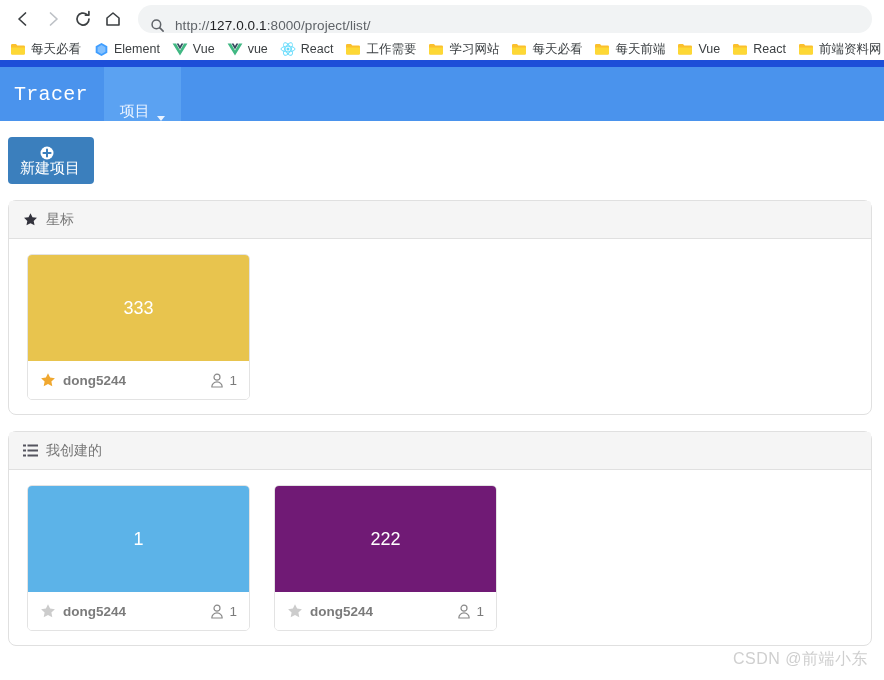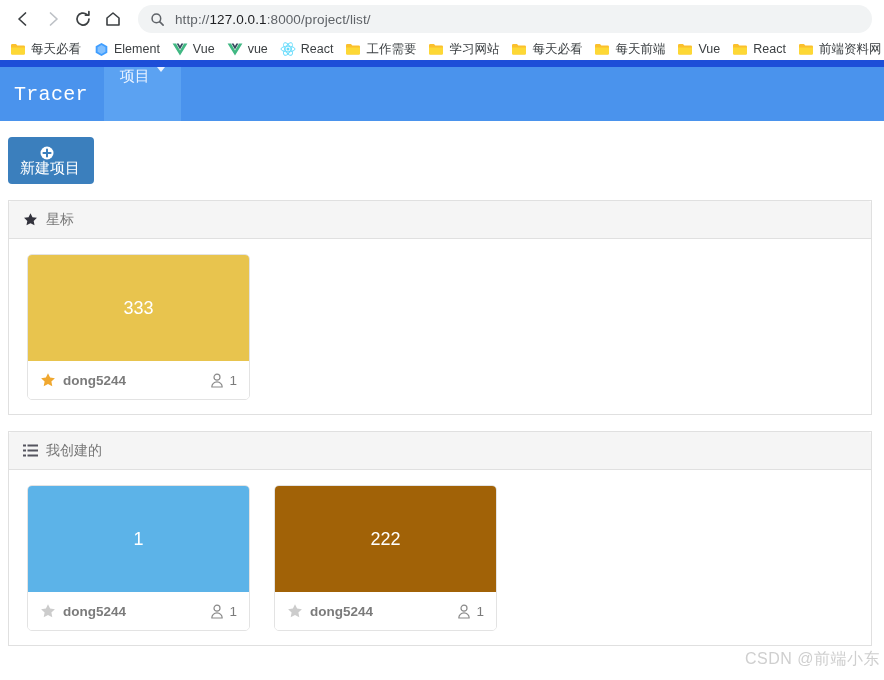--- a/index.html
+++ b/index.html
@@ -36,21 +36,21 @@
   .nav-btn svg { display: block; }
 
   .omnibox {
     flex: 1 1 auto;
     height: 28px;
     margin-left: 10px;
     margin-right: 4px;
     background: #f1f3f4;
     border-radius: 14px;
     display: flex;
-    align-items: center;
+    align-items: flex-end;
     padding: 0 12px;
     box-sizing: border-box;
   }
   .omnibox .search-ic {
     flex: 0 0 auto;
     margin-right: 10px;
     display: flex;
     align-items: center;
   }
   .url-text {
@@ -108,21 +108,21 @@
   .brand {
     display: flex;
     align-items: center;
     padding: 0 16px 0 14px;
     color: #ffffff;
     font-size: 20px;
     letter-spacing: 0.3px;
   }
   .nav-tab {
     display: flex;
-    align-items: flex-start;
+    align-items: flex-end;
     padding: 0 16px;
     color: #eaf3ff;
     font-size: 15px;
     background: #5ba2f2;
   }
   .nav-tab .caret {
     margin-left: 7px;
     width: 0; height: 0;
     border-left: 4.5px solid transparent;
     border-right: 4.5px solid transparent;
@@ -153,21 +153,21 @@
     width: 14px; height: 14px;
     margin-right: 7px;
     flex: 0 0 auto;
     display: flex; align-items: center; justify-content: center;
   }
 
   
   .panel {
     margin-top: 16px;
     border: 1px solid #e0e0e0;
-    border-radius: 0;
+    border-radius: 8px;
     background: #ffffff;
     box-sizing: border-box;
     margin-left: 2px;
     margin-right: 6px;
   }
   .panel-head {
     background: #f5f5f5;
     border-bottom: 1px solid #e0e0e0;
     border-radius: 3px 3px 0 0;
     height: 38px;
@@ -244,21 +244,21 @@
     display: flex; align-items: center; justify-content: center;
   }
   .card-members .count {
     font-size: 13.5px;
     color: #7b7b7b;
   }
 
   
   .watermark {
     position: absolute;
-    right: 4px;
+    right: 16px;
     bottom: 10px;
     font-size: 16px;
     color: #cfcfcf;
     letter-spacing: 0.5px;
     pointer-events: none;
   }
 </style>
 </head>
 <body>
 
@@ -514,21 +514,21 @@
                 <circle cx="7" cy="4.2" r="3" fill="none" stroke="#8a8a8a" stroke-width="1.2"></circle>
                 <path d="M1.8 14 A5.2 5.2 0 0 1 12.2 14 Z" fill="none" stroke="#8a8a8a" stroke-width="1.2" stroke-linejoin="round"></path>
               </svg>
             </span>
             <span class="count">1</span>
           </span>
         </div>
       </div>
 
       <div class="card">
-        <div class="card-cover" style="background:#a16207">
+        <div class="card-cover" style="background:#701a75">
           <span>222</span>
         </div>
         <div class="card-foot">
           <span class="card-star">
             <svg width="16" height="16" viewBox="0 0 16 16">
                 <path d="M8 1.2 L10.1 5.6 L14.9 6.2 L11.4 9.5 L12.3 14.2 L8 11.9 L3.7 14.2 L4.6 9.5 L1.1 6.2 L5.9 5.6 Z" fill="#cccccc"></path>
               </svg>
           </span>
           <span class="card-owner">dong5244</span>
           <span class="card-members">

